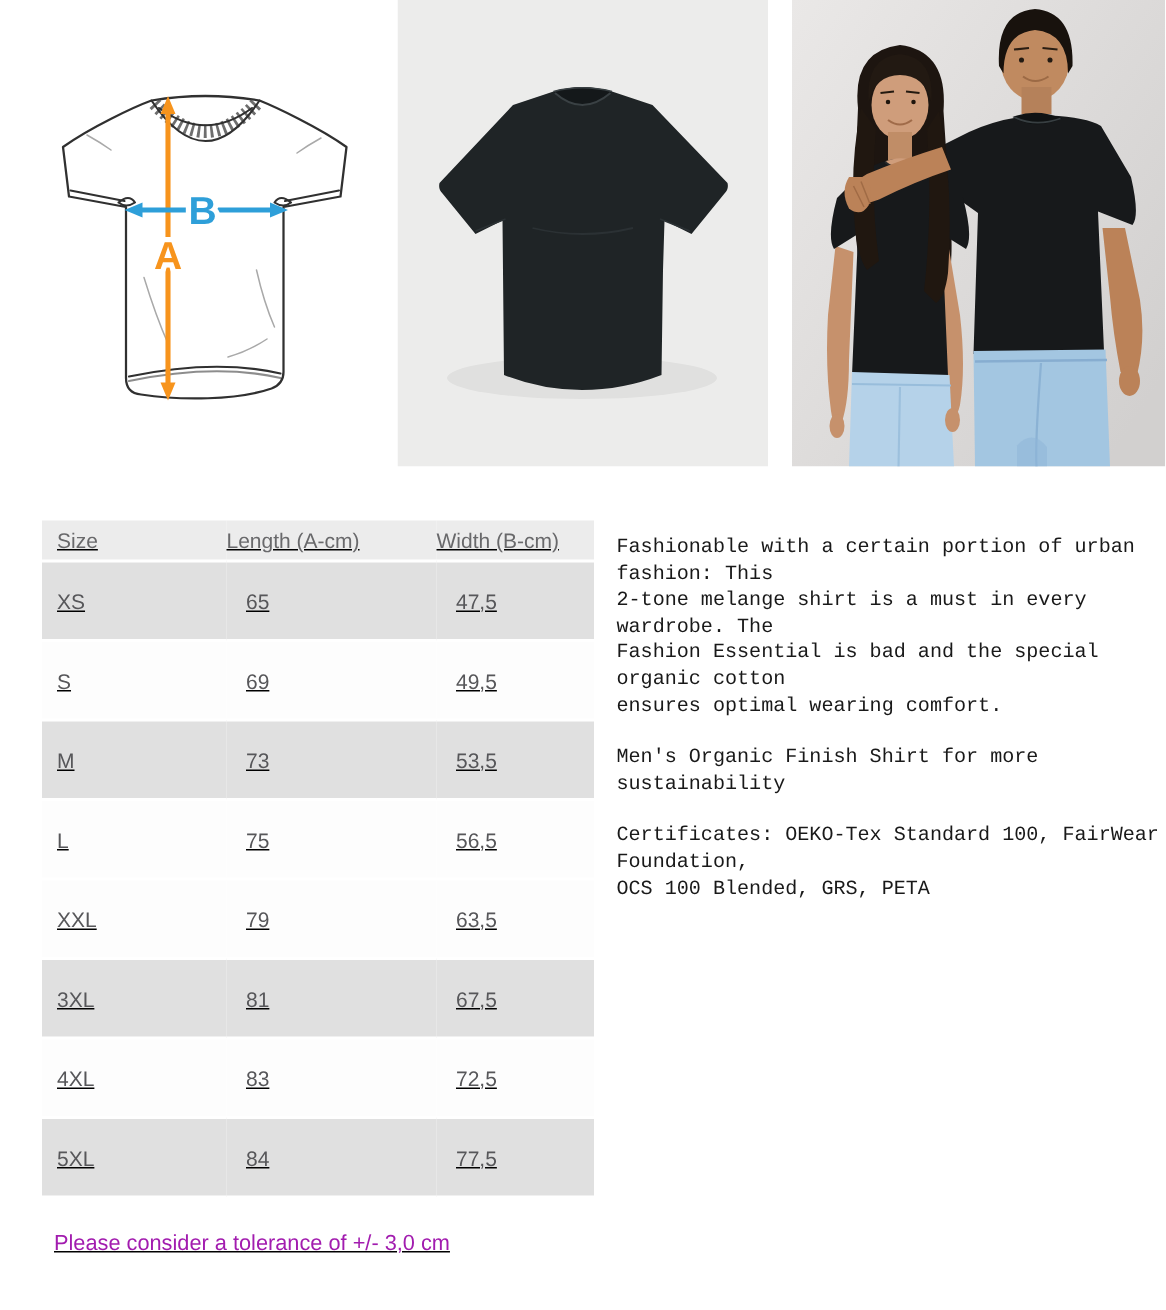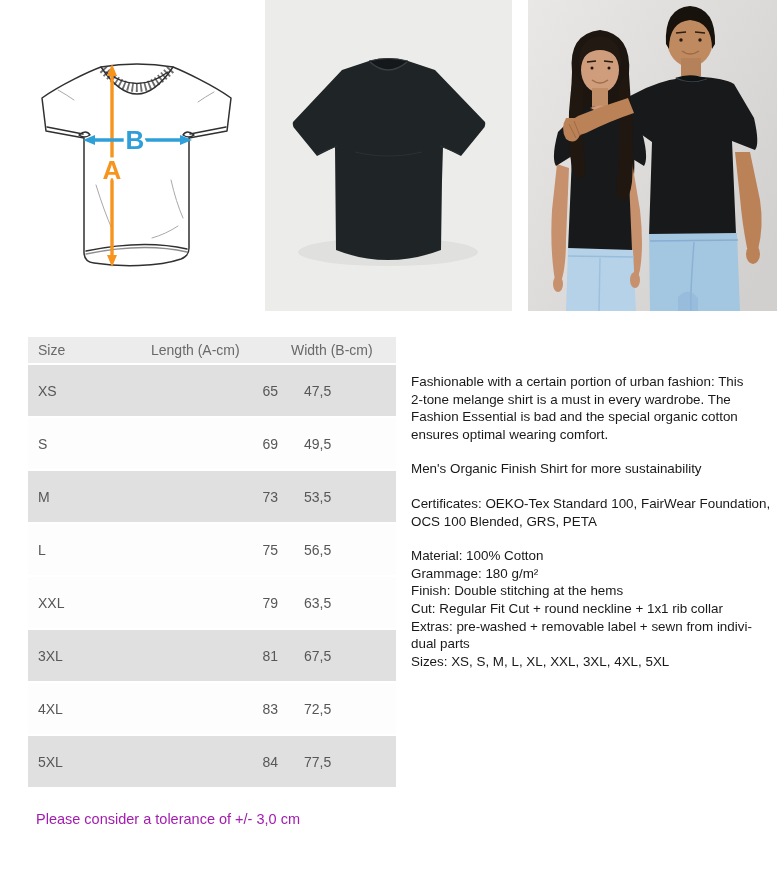--- a/index.html
+++ b/index.html
@@ -15,35 +15,35 @@
 
   
   .ln{fill:none;stroke:#303030;stroke-width:1.4;stroke-linecap:round;stroke-linejoin:round;}
   .body-fill{fill:#ffffff;stroke:#303030;stroke-width:1.5;stroke-linejoin:round;}
   .wrk{fill:none;stroke:#a9a9a9;stroke-width:1;stroke-linecap:round;}
   .rib{fill:none;stroke:#4a4a4a;stroke-width:9;stroke-dasharray:1.8,2.5;opacity:.8;}
   .meas-label{font-family:"Liberation Sans",sans-serif;font-weight:bold;font-size:26px;
               text-anchor:middle;paint-order:stroke;stroke:#ffffff;stroke-width:7;stroke-linejoin:round;}
 
   
-  .size-col{position:absolute;left:28px;top:337px;width:358px;}
+  .size-col{position:absolute;left:28px;top:347px;width:358px;text-decoration:underline;}
   table.size-table{border-collapse:collapse;width:358px;font-size:14px;table-layout:fixed;}
   table.size-table th{height:26px;background:#ececec;color:#69696b;font-weight:normal;
                       text-align:left;border-bottom:2px solid #fff;padding:0;}
   table.size-table td{height:25px;color:#57575a;border-bottom:2px solid #fff;padding:13px;background:#fdfdfd;}
   table.size-table tr.alt td{background:#e0e0e0;}
   .c1{width:113px;padding-left:10px !important;}
-  .c2{width:140px;text-align:right;}
+  .c2{width:140px;}
   .c3{width:105px;}
   .tolerance{margin:22px 0 0 8px;font-size:14.5px;color:#a21caf;}
 
   
   .desc{position:absolute;left:411px;top:357px;width:366px;font-size:13.4px;
         line-height:17.6px;color:#191919;}
-  .desc p{margin:16px 0 17px 0;white-space:pre-line;}
+  .desc p{margin:0 0 17px 0;white-space:pre-line;font-family:Liberation Mono, monospace;}
 </style>
 </head>
 <body>
 
 <div class="page">
 
   <figure class="panel" id="panel-diagram">
     <svg width="248" height="311" viewBox="0 0 248 311">
 
       <path class="body-fill" d="M101,67 C90,71 60,85 42,98 L46,131 L84,138 L84,252
@@ -222,22 +222,15 @@
   </div>
 
   <div class="desc">
     <p>Fashionable with a certain portion of urban fashion: This
 2-tone melange shirt is a must in every wardrobe. The
 Fashion Essential is bad and the special organic cotton
 ensures optimal wearing comfort.</p>
     <p>Men's Organic Finish Shirt for more sustainability</p>
     <p>Certificates: OEKO-Tex Standard 100, FairWear Foundation,
 OCS 100 Blended, GRS, PETA</p>
-    <p>Material: 100% Cotton
-Grammage: 180 g/m²
-Finish: Double stitching at the hems
-Cut: Regular Fit Cut + round neckline + 1x1 rib collar
-Extras: pre-washed + removable label + sewn from indivi-
-dual parts
-Sizes: XS, S, M, L, XL, XXL, 3XL, 4XL, 5XL</p>
   </div>
 
 </div>
 
 </body></html>

